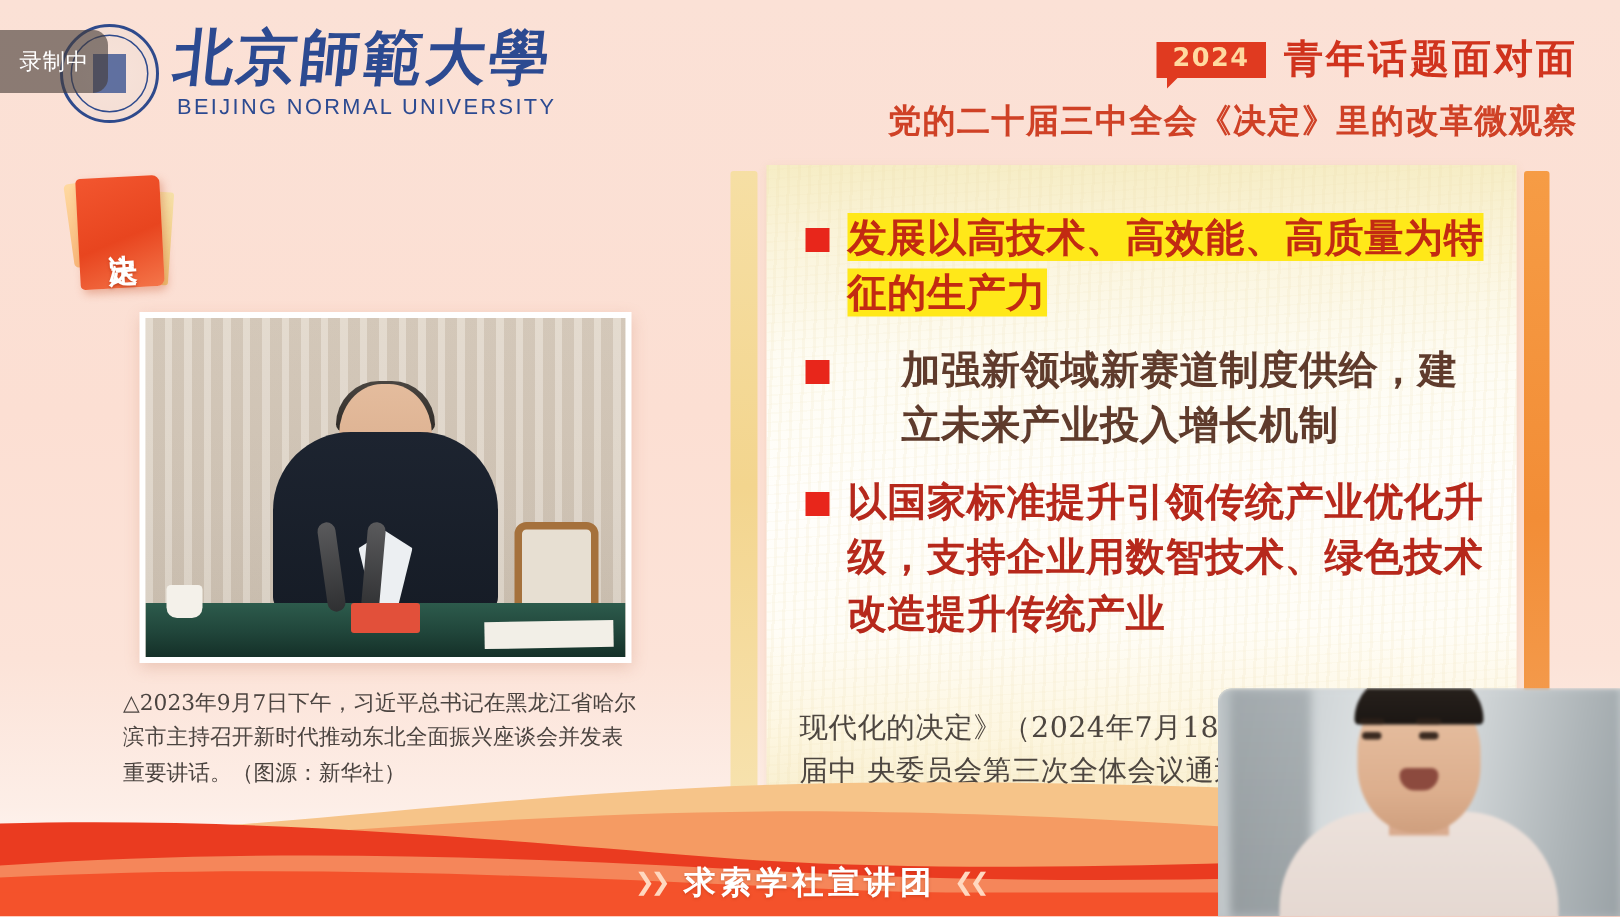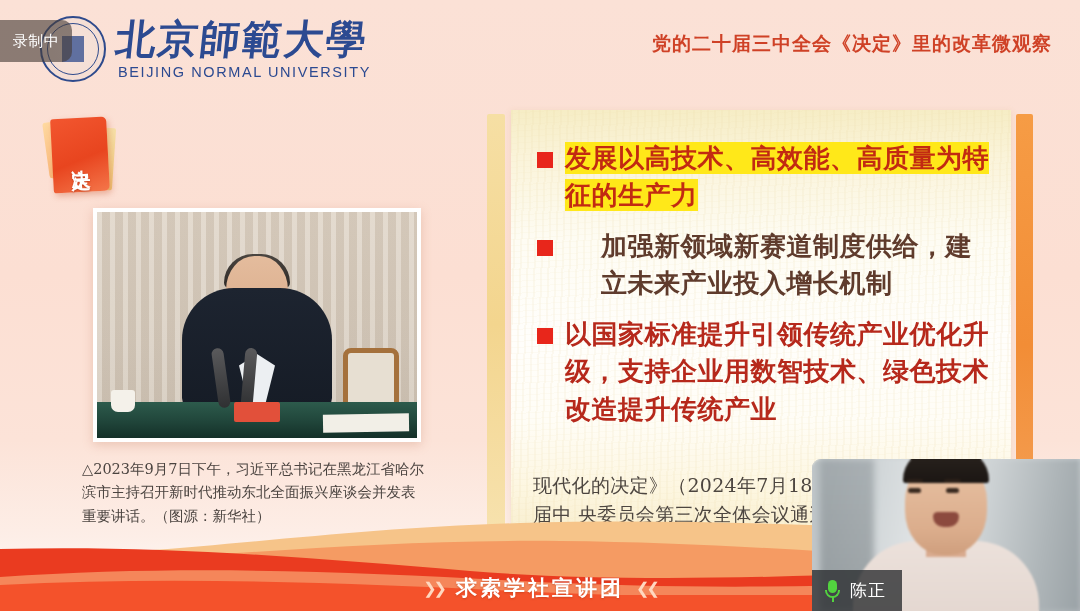--- a/index.html
+++ b/index.html
@@ -76,21 +76,21 @@
   #year-badge::after{
     content:""; position:absolute; left:7px; bottom:-7px;
     border-width:7px 7px 0 0; border-style:solid;
     border-color:#e03a20 transparent transparent transparent;
   }
   #hr-title{
     font-size:26px; font-weight:700; color:#d0331d;
     font-family:"DejaVu Serif", serif; letter-spacing:2px;
   }
   #hr-sub{
-    margin-top:9px; font-size:19px; font-weight:700;
+    margin-top:9px; font-size:22px; font-weight:700;
     color:#cf4126; font-family:"DejaVu Serif", serif; letter-spacing:1px;
   }
 
   
   #title-row{
     position:absolute; left:44px; top:106px;
     display:flex; align-items:flex-start; gap:4px; z-index:20;
   }
   #decide-badge{
     width:72px; height:86px; position:relative; flex:0 0 auto;
@@ -371,20 +371,24 @@
 
   <div id="logo-block">
     <div id="seal"></div>
     <div id="logo-text">
       <div id="logo-cn">北京師範大學</div>
       <div id="logo-en">BEIJING NORMAL UNIVERSITY</div>
     </div>
   </div>
 
   <div id="header-right">
+    <div id="hr-line1">
+      <span id="year-badge">2024</span>
+      <span id="hr-title">青年话题面对面</span>
+    </div>
     <div id="hr-sub">党的二十届三中全会《决定》里的改革微观察</div>
   </div>
 
   <div id="title-row">
     <div id="decide-badge">
       <div class="page"></div>
       <div class="spine"></div>
       <div class="book"></div>
       <div class="glyph">决定</div>
     </div>
@@ -459,23 +463,15 @@
     <div class="neck"></div>
     <div class="face"></div>
     <div class="hair"></div>
     <div class="brow l"></div>
     <div class="brow r"></div>
     <div class="eye l"></div>
     <div class="eye r"></div>
     <div class="mouth"></div>
     <div class="blur"></div>
 
-    <div id="name-chip">
-      <span id="mic-ico">
-        <span class="cap"></span>
-        <span class="arc"></span>
-        <span class="stem"></span>
-      </span>
-      <span id="name-text">陈正</span>
-    </div>
   </div>
 
 </div>
 
 </body></html>

